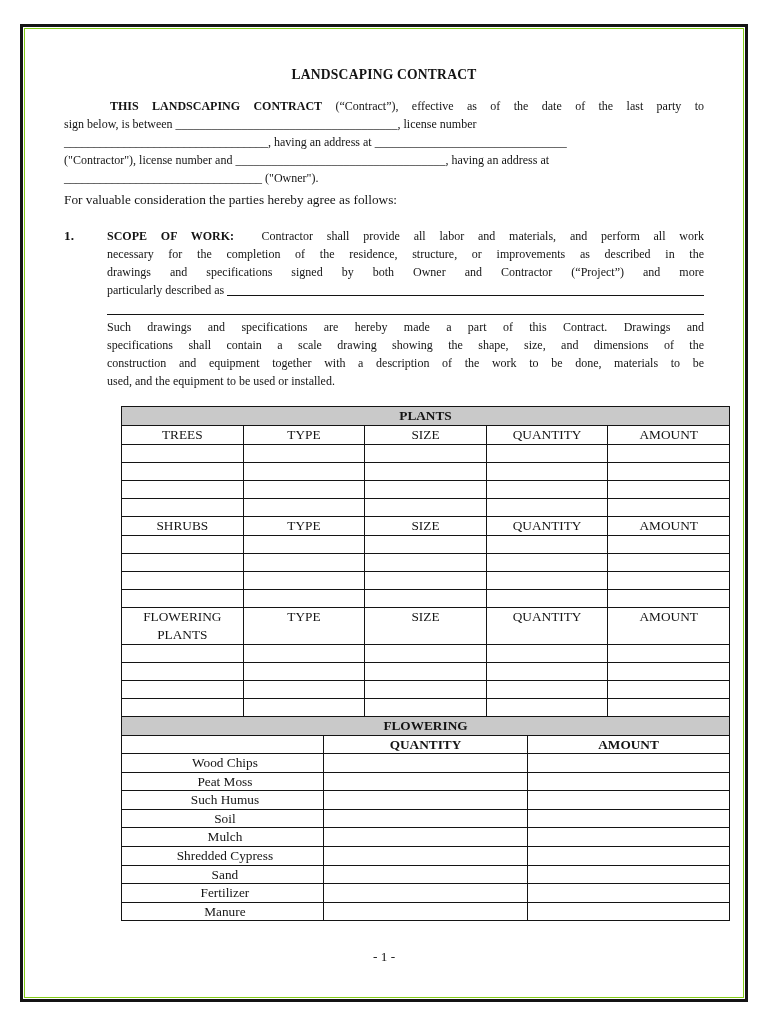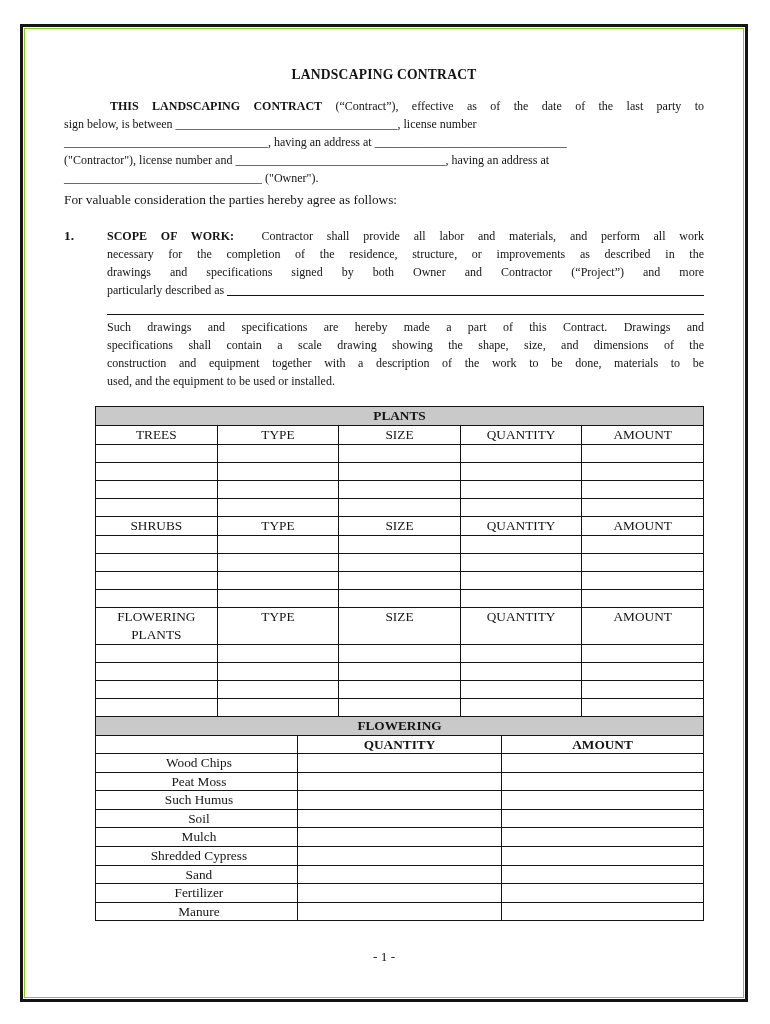--- a/index.html
+++ b/index.html
@@ -18,21 +18,21 @@
   .b{font-weight:bold;}
   .intro{margin-top:13px;}
   .consideration{margin-top:4px;font-size:13.3px;line-height:18px;}
   .scope-item{display:flex;margin-top:18px;}
   .num{width:43px;font-size:13.3px;line-height:18px;flex:0 0 43px;}
   .item-body{flex:1;min-width:0;}
   .flexline{display:flex;}
   .flexline > span:first-child{white-space:pre;}
   .ufill{flex:1 1 auto;border-bottom:1px solid #141414;margin-bottom:3px;}
   .hr-line{height:15px;border-bottom:1px solid #141414;margin-bottom:3px;}
-  .tbl{border-collapse:collapse;table-layout:fixed;width:609px;margin-left:31px;}
+  .tbl{border-collapse:collapse;table-layout:fixed;width:609px;margin-left:57px;}
   .tbl td{border:1px solid #141414;padding:0;vertical-align:top;font-size:13.3px;line-height:17px;overflow:hidden;}
   .plants{margin-top:16px;}
   tr.bar td{background:#c9c9c9;text-align:center;font-weight:bold;height:18px;line-height:18px;}
   tr.hdr td{text-align:center;font-weight:normal;height:18px;line-height:18px;}
   tr.hdr.tall td{height:36px;line-height:18px;}
   tr.empty td{height:17px;}
   .material{margin-top:-1px;}
   .material tr.mhdr td{text-align:center;font-weight:bold;height:17px;line-height:17px;}
   .material tr.mrow td{height:17.6px;line-height:17.6px;}
   .material td.label{text-align:center;padding-left:5px;font-weight:normal;}

